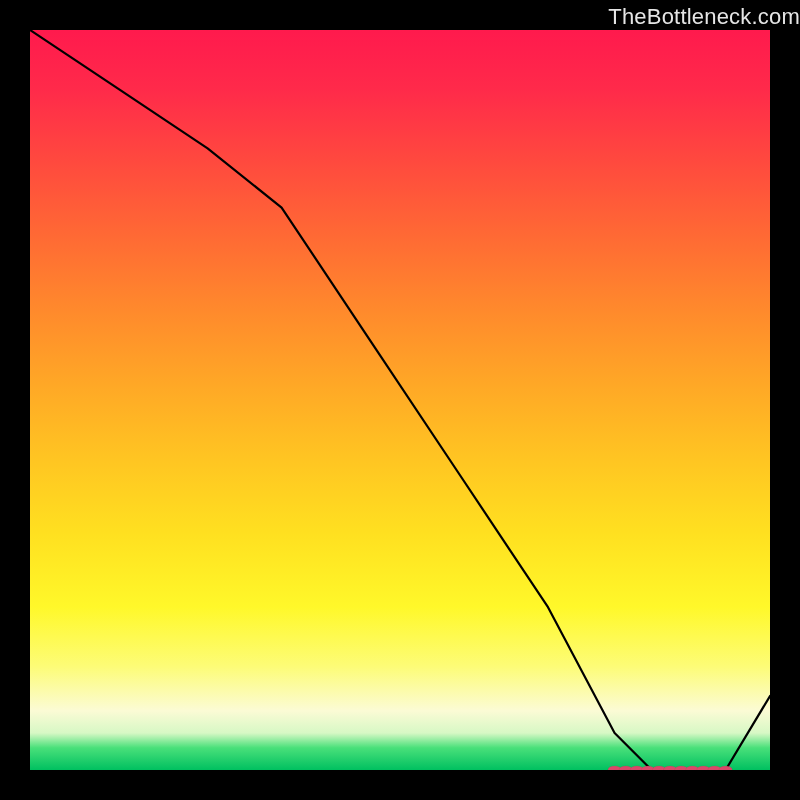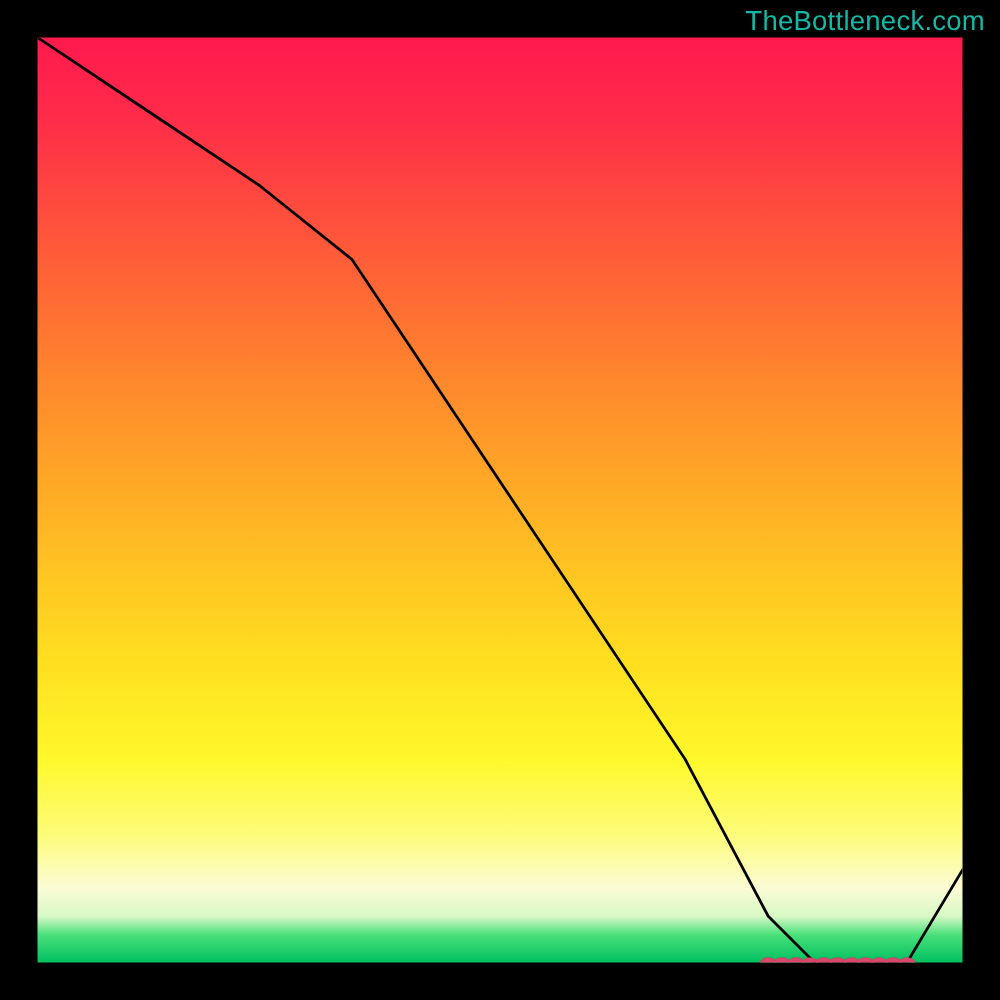--- a/index.html
+++ b/index.html
@@ -13,22 +13,22 @@
   }
   .frame {
     position: relative;
     width: 800px;
     height: 800px;
     background: #000;
   }
   .watermark {
     position: absolute;
     top: 4px;
-    right: 12px;
-    color: #14b8a6;
+    right: 0;
+    color: #e5e5e5;
     font-size: 22px;
     letter-spacing: 0.2px;
     user-select: none;
   }
   .plot-area {
     position: absolute;
     left: 30px;
     top: 30px;
     width: 740px;
     height: 740px;

